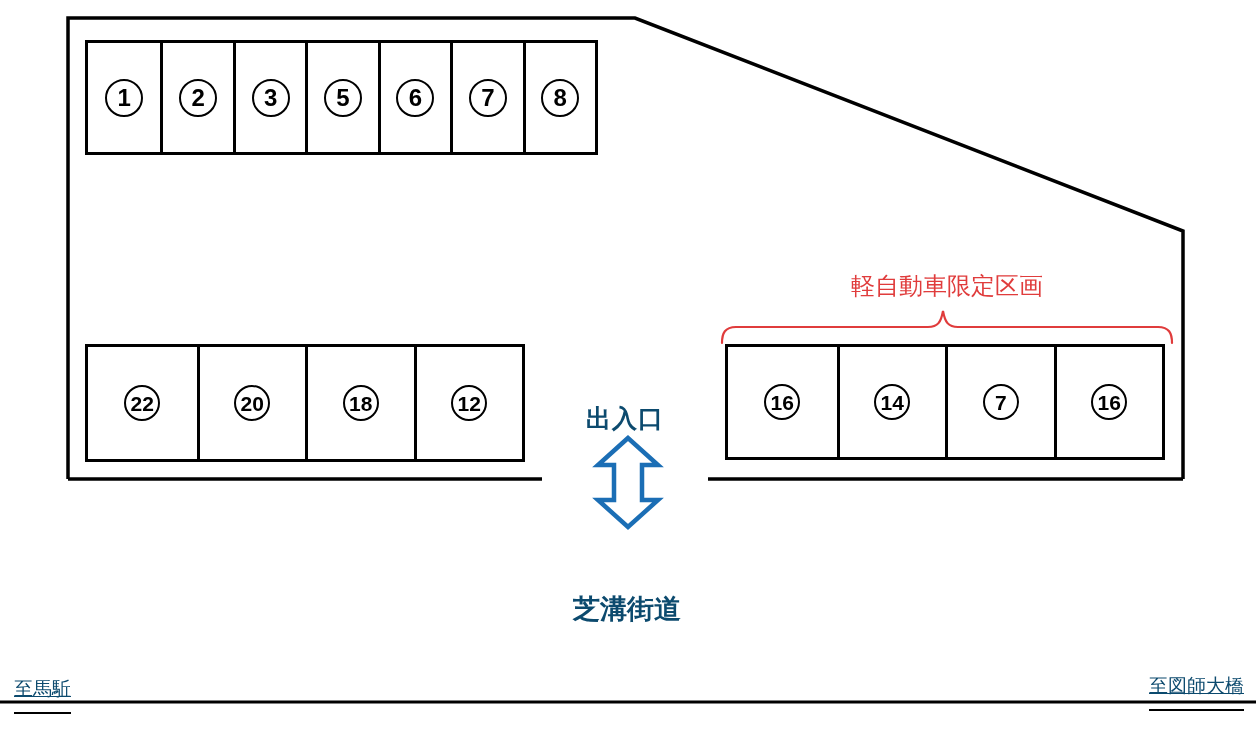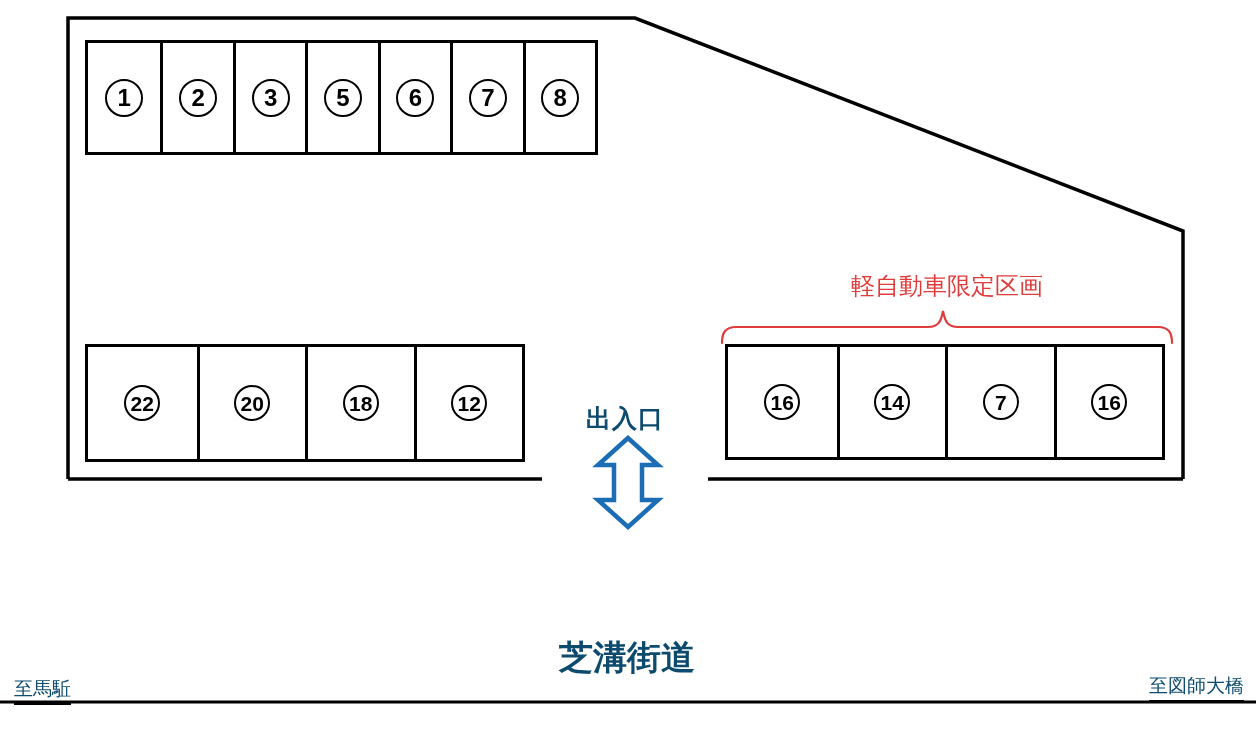--- a/index.html
+++ b/index.html
@@ -16,22 +16,22 @@
   .row .space:first-child{border-left:none;}
   .circle{width:36px;height:36px;border:2px solid #000;border-radius:50%;display:flex;
           align-items:center;justify-content:center;font-weight:bold;font-size:21px;
           line-height:1;color:#000;box-sizing:border-box;}
   .row-top .circle{width:38px;height:38px;font-size:24px;}
 
   
   .lbl{position:absolute;color:#0c4a6e;white-space:nowrap;}
   .kei-label{left:722px;top:270px;width:450px;text-align:center;font-size:24px;}
   .entrance-label{left:555px;top:402px;width:140px;text-align:center;font-size:25px;font-weight:bold;letter-spacing:1px;}
-  .road-name{left:547px;top:591px;width:160px;text-align:center;font-size:34px;font-weight:bold;margin-top:44px;}
-  .dest{font-size:19px;border-bottom:2px solid #000;padding-bottom:1px;}
+  .road-name{left:547px;top:591px;width:160px;text-align:center;font-size:27px;font-weight:bold;}
+  .dest{font-size:19px;border-bottom:2px solid #000;padding-bottom:10px;text-decoration:underline;}
   .dest-left{left:14px;top:676px;}
   .dest-right{right:12px;top:673px;text-align:center;}
 </style>
 </head>
 <body>
 
 <div class="canvas">
 
   <svg class="overlay" viewBox="0 0 1256 734">
 

